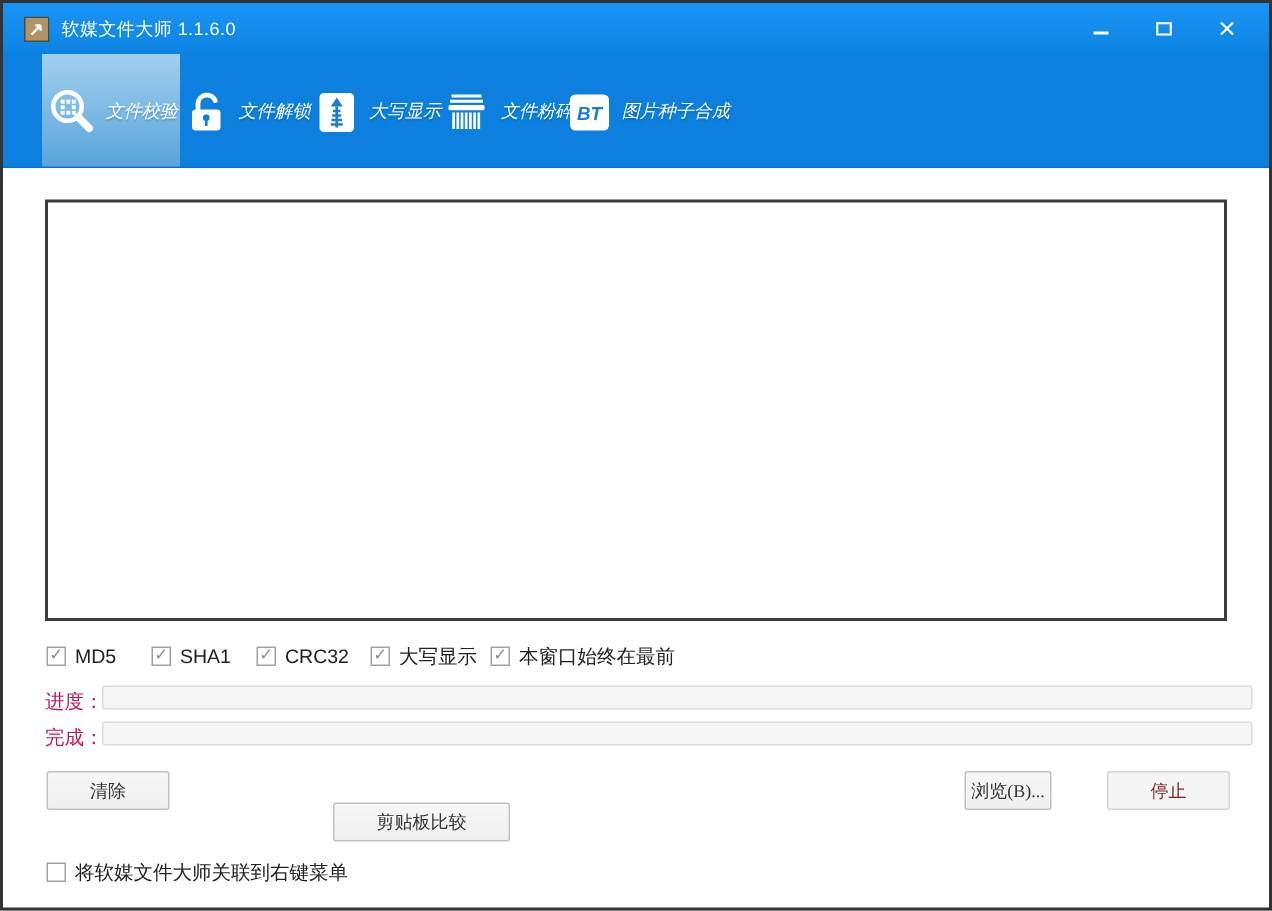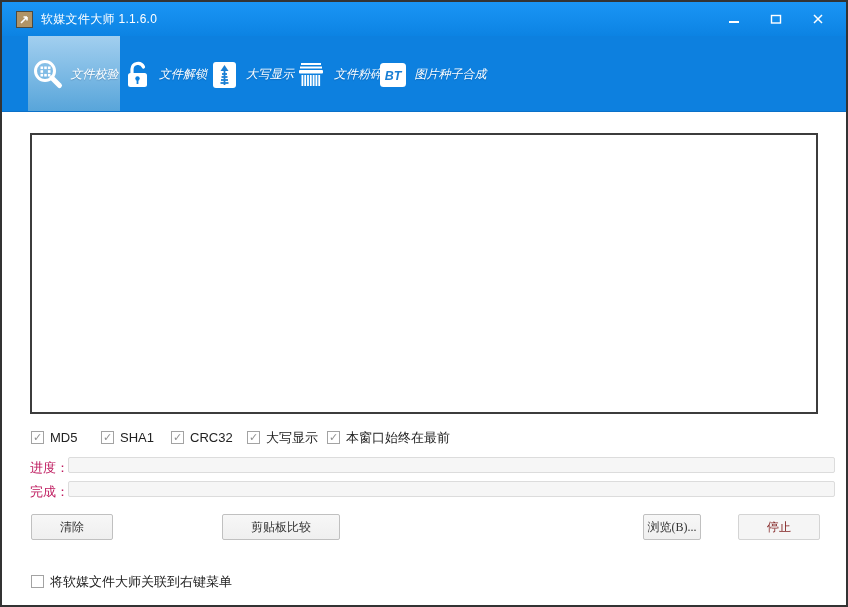--- a/index.html
+++ b/index.html
@@ -198,21 +198,21 @@
   <span class="prog-label" style="top:457px;">进度：</span>
   <div class="prog-bar" style="top:455px;">
     <div class="prog-fill" style="width: 0%;"></div>
   </div>
   <span class="prog-label" style="top:481px;">完成：</span>
   <div class="prog-bar" style="top:479px;">
     <div class="prog-fill" style="width: 0%;"></div>
   </div>
 
   <button class="btn" style="left:29px; width:82px;">清除</button>
-  <button class="btn" style="left:220px; width:118px;">剪贴板比较</button>
+  <button class="btn" style="left:220px; width:118px;margin-top:21px;">剪贴板比较</button>
   <button class="btn" style="left:641px; width:58px;font-family:Liberation Serif, serif;">浏览(B)...</button>
   <button class="btn" style="left:736px; width:82px;" disabled="">停止</button>
 
   <label class="cb-group" style="left:29px; top:572px;">
     <span class="cb-box">✓</span>
     <span>将软媒文件大师关联到右键菜单</span>
   </label>
 
 </div>
 

